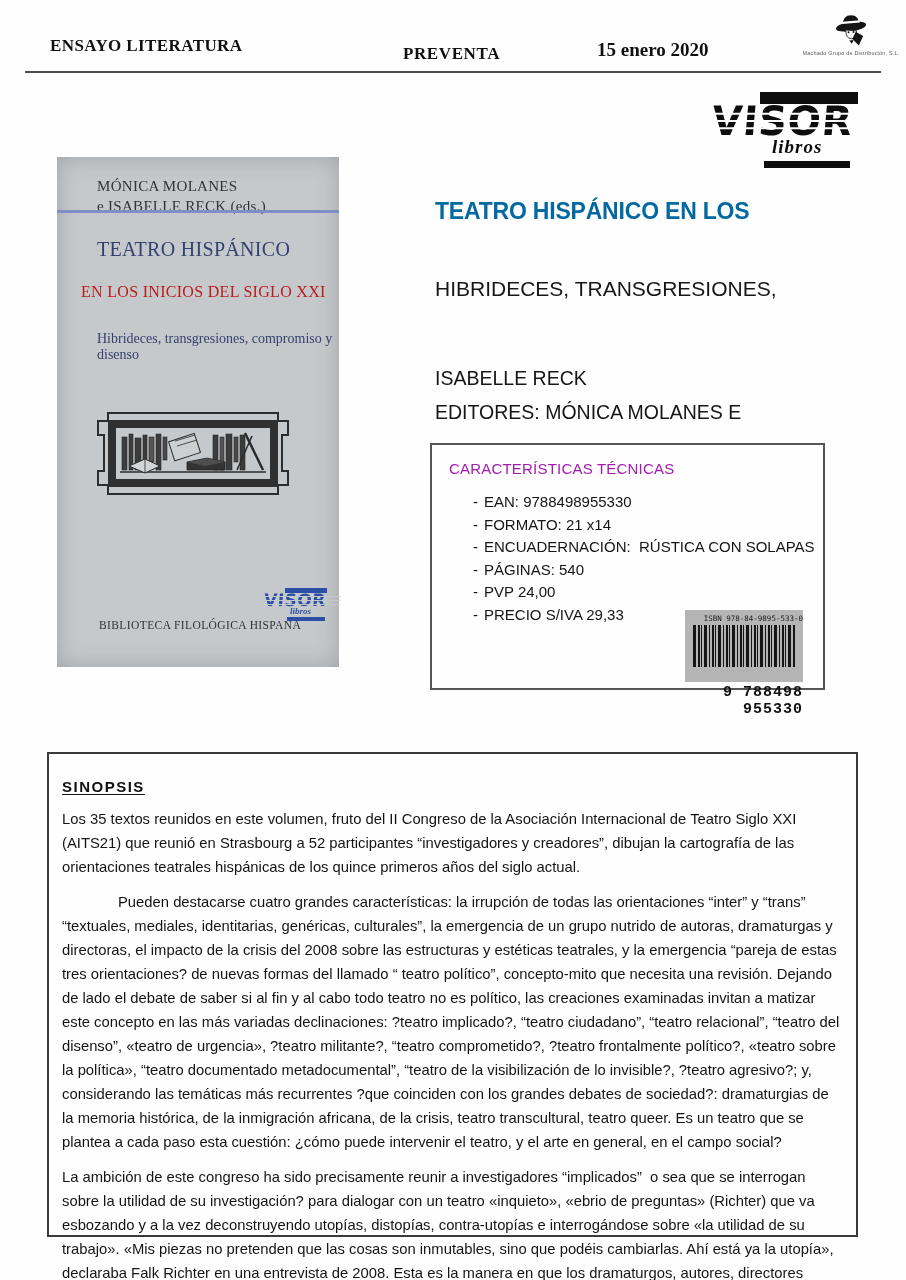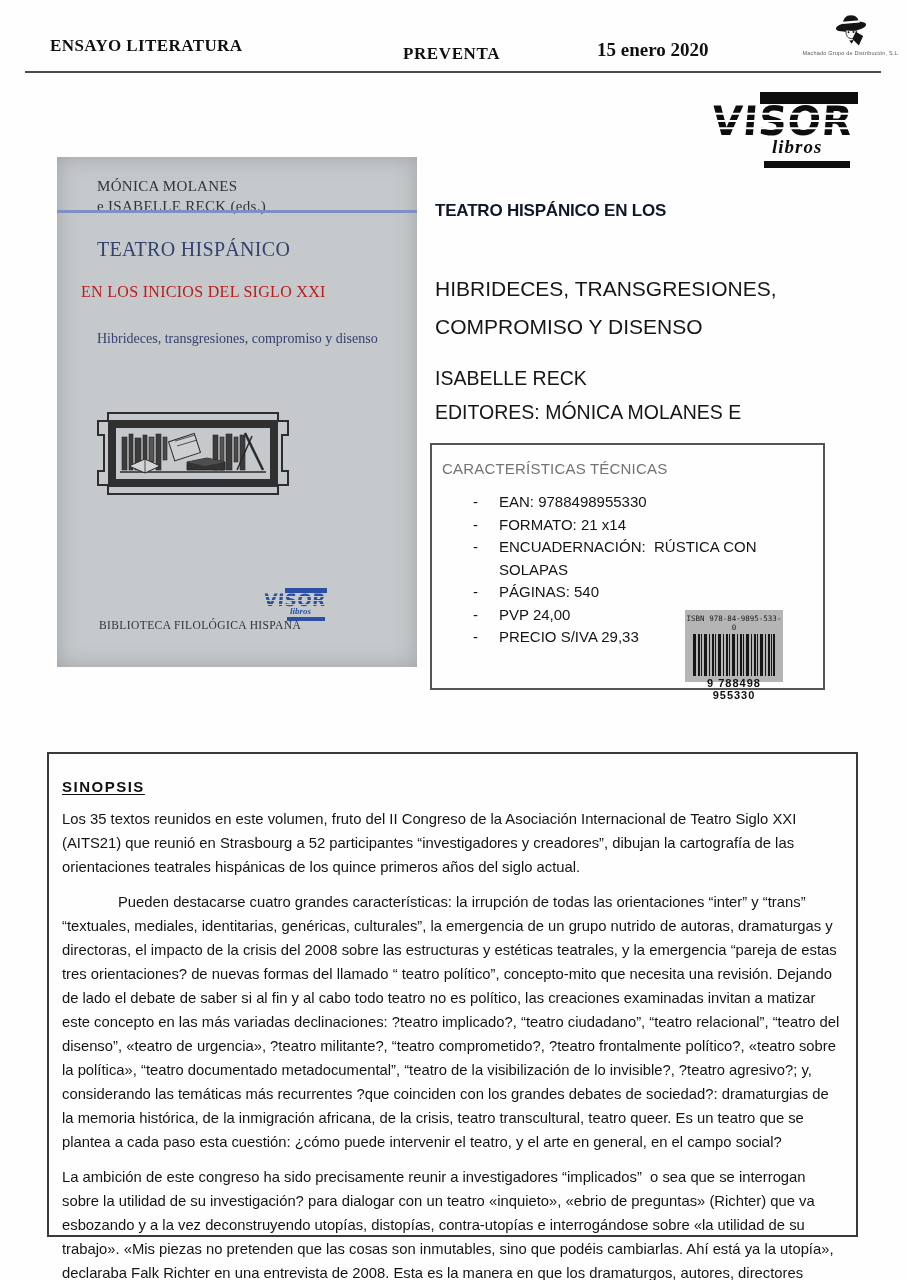--- a/index.html
+++ b/index.html
@@ -30,21 +30,21 @@
   }
   .visor-word .stripe{
     position:absolute; left:-2px; right:-2px; top:13px; height:2px; background:#fefefe;
     box-shadow:0 7px 0 #fefefe, 0 14px 0 #fefefe;
   }
   .visor-script { margin:-6px 0 0 60px; font:italic bold 19px "Liberation Serif", serif; letter-spacing:1px; color:#0d0d0d; }
   .visor-bar-bottom { margin:3px 0 0 52px; width:86px; height:7px; background:#0d0d0d; }
 
   
   .cover {
-    position:absolute; left:57px; top:157px; width:360px; height:510px;
+    position:absolute; left:57px; top:157px; width:282px; height:510px;
     background:#c6c9cb; box-shadow:inset 0 0 22px rgba(85,92,100,.35);
     font-family:"Liberation Serif", serif;
   }
   .cover-editors { position:absolute; left:40px; top:19px; font-size:15px; line-height:20px; color:#30353c; letter-spacing:.3px; }
   .cover-rule    { position:absolute; left:0; top:53px; width:100%; height:3px; background:#7e8fc3; }
   .cover-title-1 { position:absolute; left:40px; top:81px;  font-size:20px; color:#33426f; letter-spacing:.3px; }
   .cover-title-2 { position:absolute; left:24px; top:126px; font-size:16px; color:#b91c1c; letter-spacing:.3px; }
   .cover-subtitle{ position:absolute; left:40px; top:174px; font-size:14px; color:#33426f; }
   .cover-art     { position:absolute; left:38px; top:253px; }
   .cover-collection { position:absolute; left:42px; top:462px; font-size:11.5px; color:#2e333a; letter-spacing:.4px; }
@@ -56,44 +56,44 @@
     font-size:17px; line-height:18px; letter-spacing:.5px; transform:skewX(-5deg); color:#2b4fa5;
   }
   .cover-visor .word .stripe{
     position:absolute; left:0; right:0; top:5px; height:1px; background:#c6c9cb;
     box-shadow:0 4px 0 #c6c9cb, 0 8px 0 #c6c9cb;
   }
   .cover-visor .script { margin:-3px 0 0 26px; font:italic bold 9px "Liberation Serif", serif; }
   .cover-visor .bar2 { margin:1px 0 0 23px; width:38px; height:3.5px; background:#2b4fa5; }
 
   
-  .bk-title   { position:absolute; left:435px; top:192px; font-weight:bold; font-size:17px; line-height:38px; color:#0f172a; letter-spacing:-.2px; }
+  .bk-title   { position:absolute; left:435px; top:192px; font-weight:bold; font-size:23px; line-height:38px; color:#0369a1; letter-spacing:-.2px; }
   .bk-subtitle{ position:absolute; left:435px; top:270px; font-size:21px; line-height:38px; color:#161616; }
   .bk-editors { position:absolute; left:435px; top:361px; font-size:19.5px; line-height:34px; color:#161616; }
 
   
   .specs { position:absolute; left:430px; top:443px; width:395px; height:247px; border:2px solid #555; }
-  .specs-heading { margin:15px 0 0 10px; font-size:15px; color:#737373; letter-spacing:.2px; }
+  .specs-heading { margin:15px 0 0 17px; font-size:15px; color:#a21caf; letter-spacing:.2px; }
   .specs-list { margin-top:14px; list-style:none; }
-  .specs-item { position:relative; padding-left:67px; font-size:15px; line-height:22.5px; color:#151515; white-space:pre-wrap; }
+  .specs-item { position:relative; padding-left:52px; font-size:15px; line-height:22.5px; color:#151515; white-space:pre-wrap; }
   .specs-item::before { content:"-"; position:absolute; left:41px; }
 
-  .barcode { position:absolute; left:253px; top:165px; width:98px; height:72px; background:#b5b5b5; padding-top:4px; text-align:center; }
+  .barcode { position:absolute; left:253px; top:165px; width:118px; height:72px; background:#b5b5b5; padding-top:4px; text-align:right; }
   .barcode-isbn { font-family:"DejaVu Sans Mono", monospace; font-size:7.5px; color:#1c1c1c; }
   .barcode-bars {
     height:42px; margin:2px 8px 0;
     background:
       repeating-linear-gradient(90deg,
         #161616 0 1px, transparent 1px 3px,
         #161616 3px 5px, transparent 5px 6px,
         #161616 6px 7px, transparent 7px 9px,
         #161616 9px 12px, transparent 12px 14px);
     border-left:2px solid #161616; border-right:2px solid #161616;
   }
-  .barcode-digits { margin-top:1px; font-family:Liberation Sans, sans-serif; font-weight:bold; font-size:11px; letter-spacing:1px; color:#111; }
+  .barcode-digits { margin-top:17px; font-family:Liberation Mono, monospace; font-weight:bold; font-size:15px; letter-spacing:1px; color:#111; }
 
   
   .syn { position:absolute; left:47px; top:752px; width:811px; height:485px; border:2px solid #3a3a3a; padding:24px 13px; }
   .syn-heading { display:inline-block; font-weight:bold; font-size:15px; letter-spacing:1.5px; color:#101010;
                  text-decoration:underline; text-underline-offset:2px; }
   .syn-p { margin-top:11px; font-size:14.8px; line-height:24px; color:#141414; white-space:pre-wrap; }
   .syn-p.indent { text-indent:56px; }
 </style>
 </head>
 <body>
@@ -180,21 +180,20 @@
       <div class="script">libros</div>
       <div class="bar2"></div>
     </div>
   </div>
 
   <div class="bk-title">
     <div>TEATRO HISPÁNICO EN LOS</div>
   </div>
   <div class="bk-subtitle">
     <div>HIBRIDECES, TRANSGRESIONES,</div>
-    <div>COMPROMISO Y DISENSO</div>
   </div>
   <div class="bk-editors">
     <div>ISABELLE RECK</div>
     <div>EDITORES: MÓNICA MOLANES E</div>
   </div>
 
   <div class="specs">
     <div class="specs-heading">CARACTERÍSTICAS TÉCNICAS</div>
     <ul class="specs-list">
       <li class="specs-item">EAN: 9788498955330</li>

